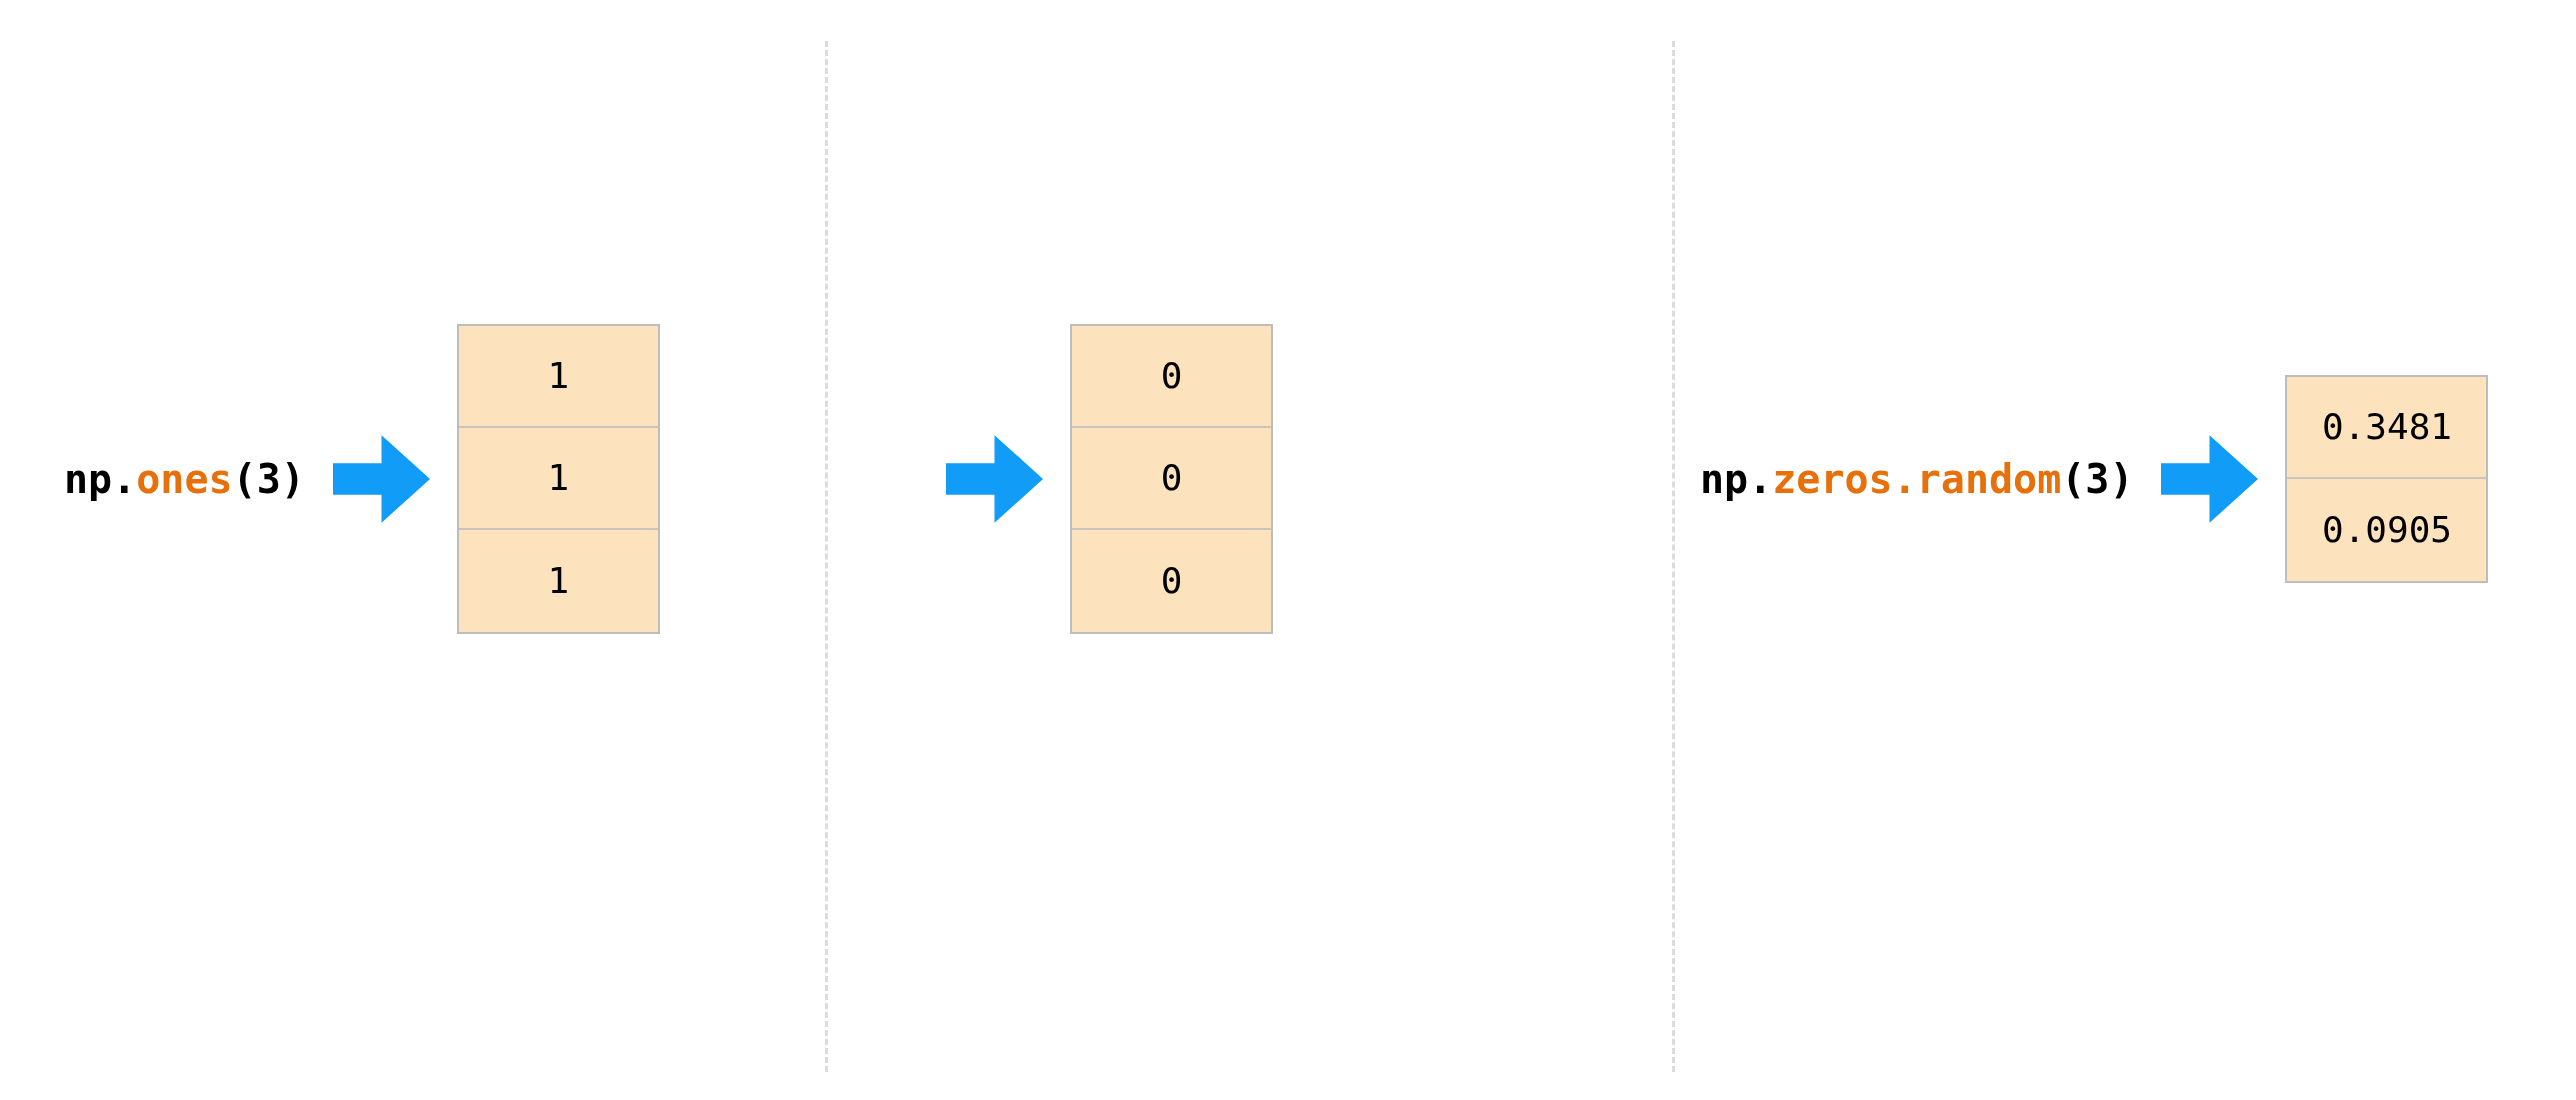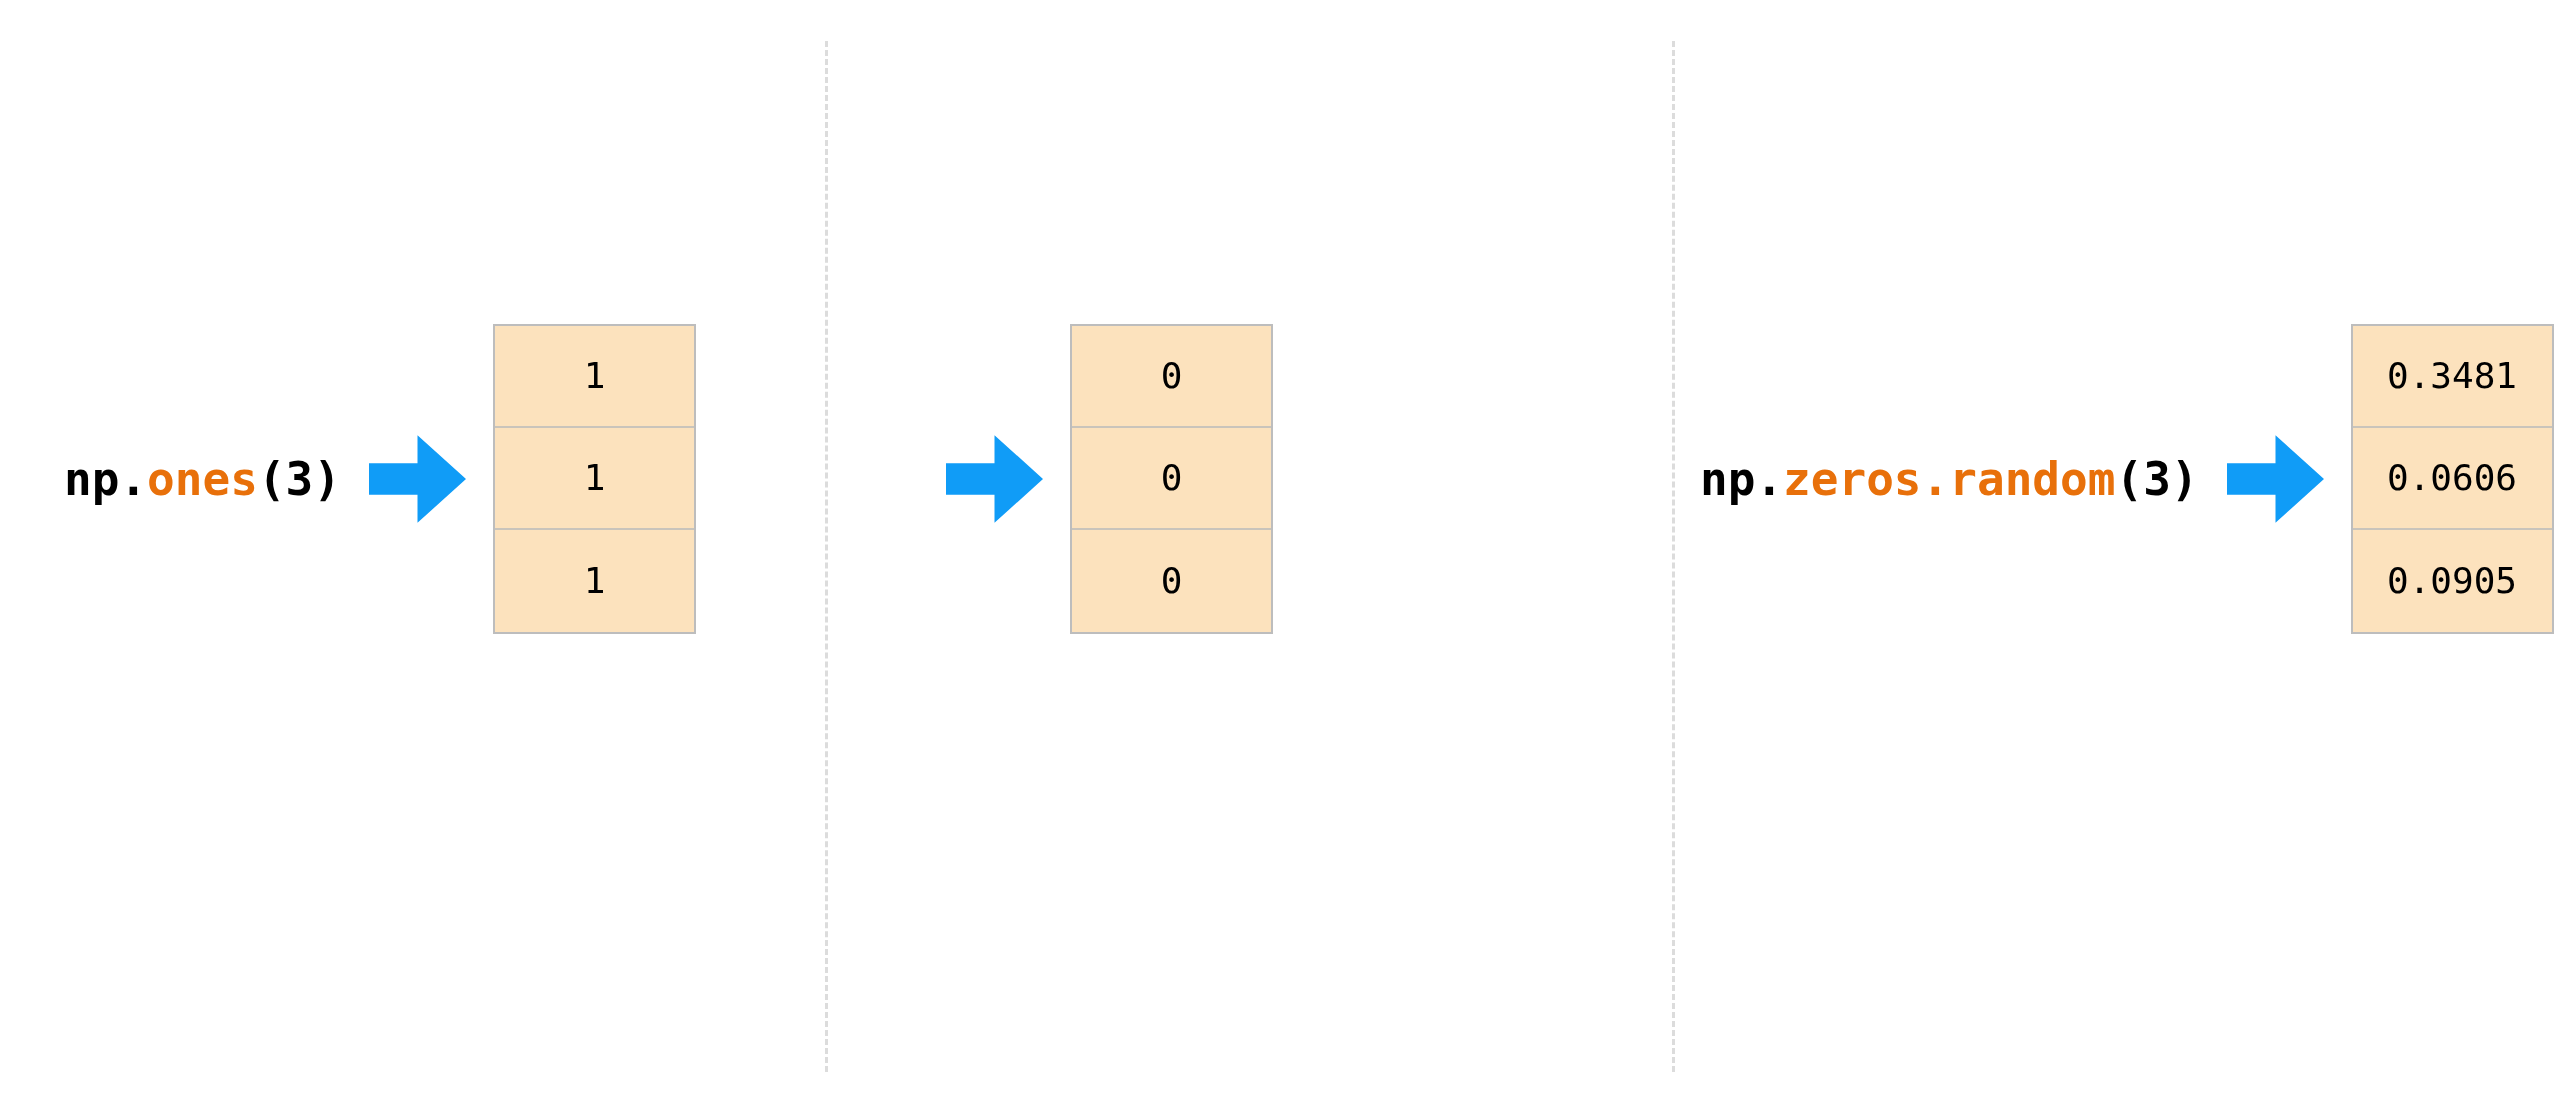--- a/index.html
+++ b/index.html
@@ -35,21 +35,21 @@
     top: 326px;
     height: 306px;
     display: flex;
     flex-direction: row;
     align-items: center;
   }
 
   
   .code-label {
     font-family: "DejaVu Sans Mono", monospace;
-    font-size: 46px;
+    font-size: 40px;
     font-weight: bold;
     color: #000000;
     white-space: nowrap;
     letter-spacing: 0px;
     line-height: 1;
     text-align: left;
   }
   .code-label .accent {
     color: #e8700a;
   }
@@ -150,19 +150,18 @@
     <div class="gap-label-arrow"></div>
 
     <svg class="arrow" width="97" height="88" viewBox="0 0 124 112">
       <path d="M0 36 L62 36 L62 0 L124 56 L62 112 L62 76 L0 76 Z" fill="#109cf7"></path>
     </svg>
 
     <div class="gap-arrow-stack"></div>
 
     <div class="array-stack stack-wide">
       <div class="array-cell">0.3481</div>
-      <div class="array-cell">0.0606</div>
       <div class="array-cell">0.0905</div>
     </div>
   </div>
 
 </div>
 
 
 </body></html>

